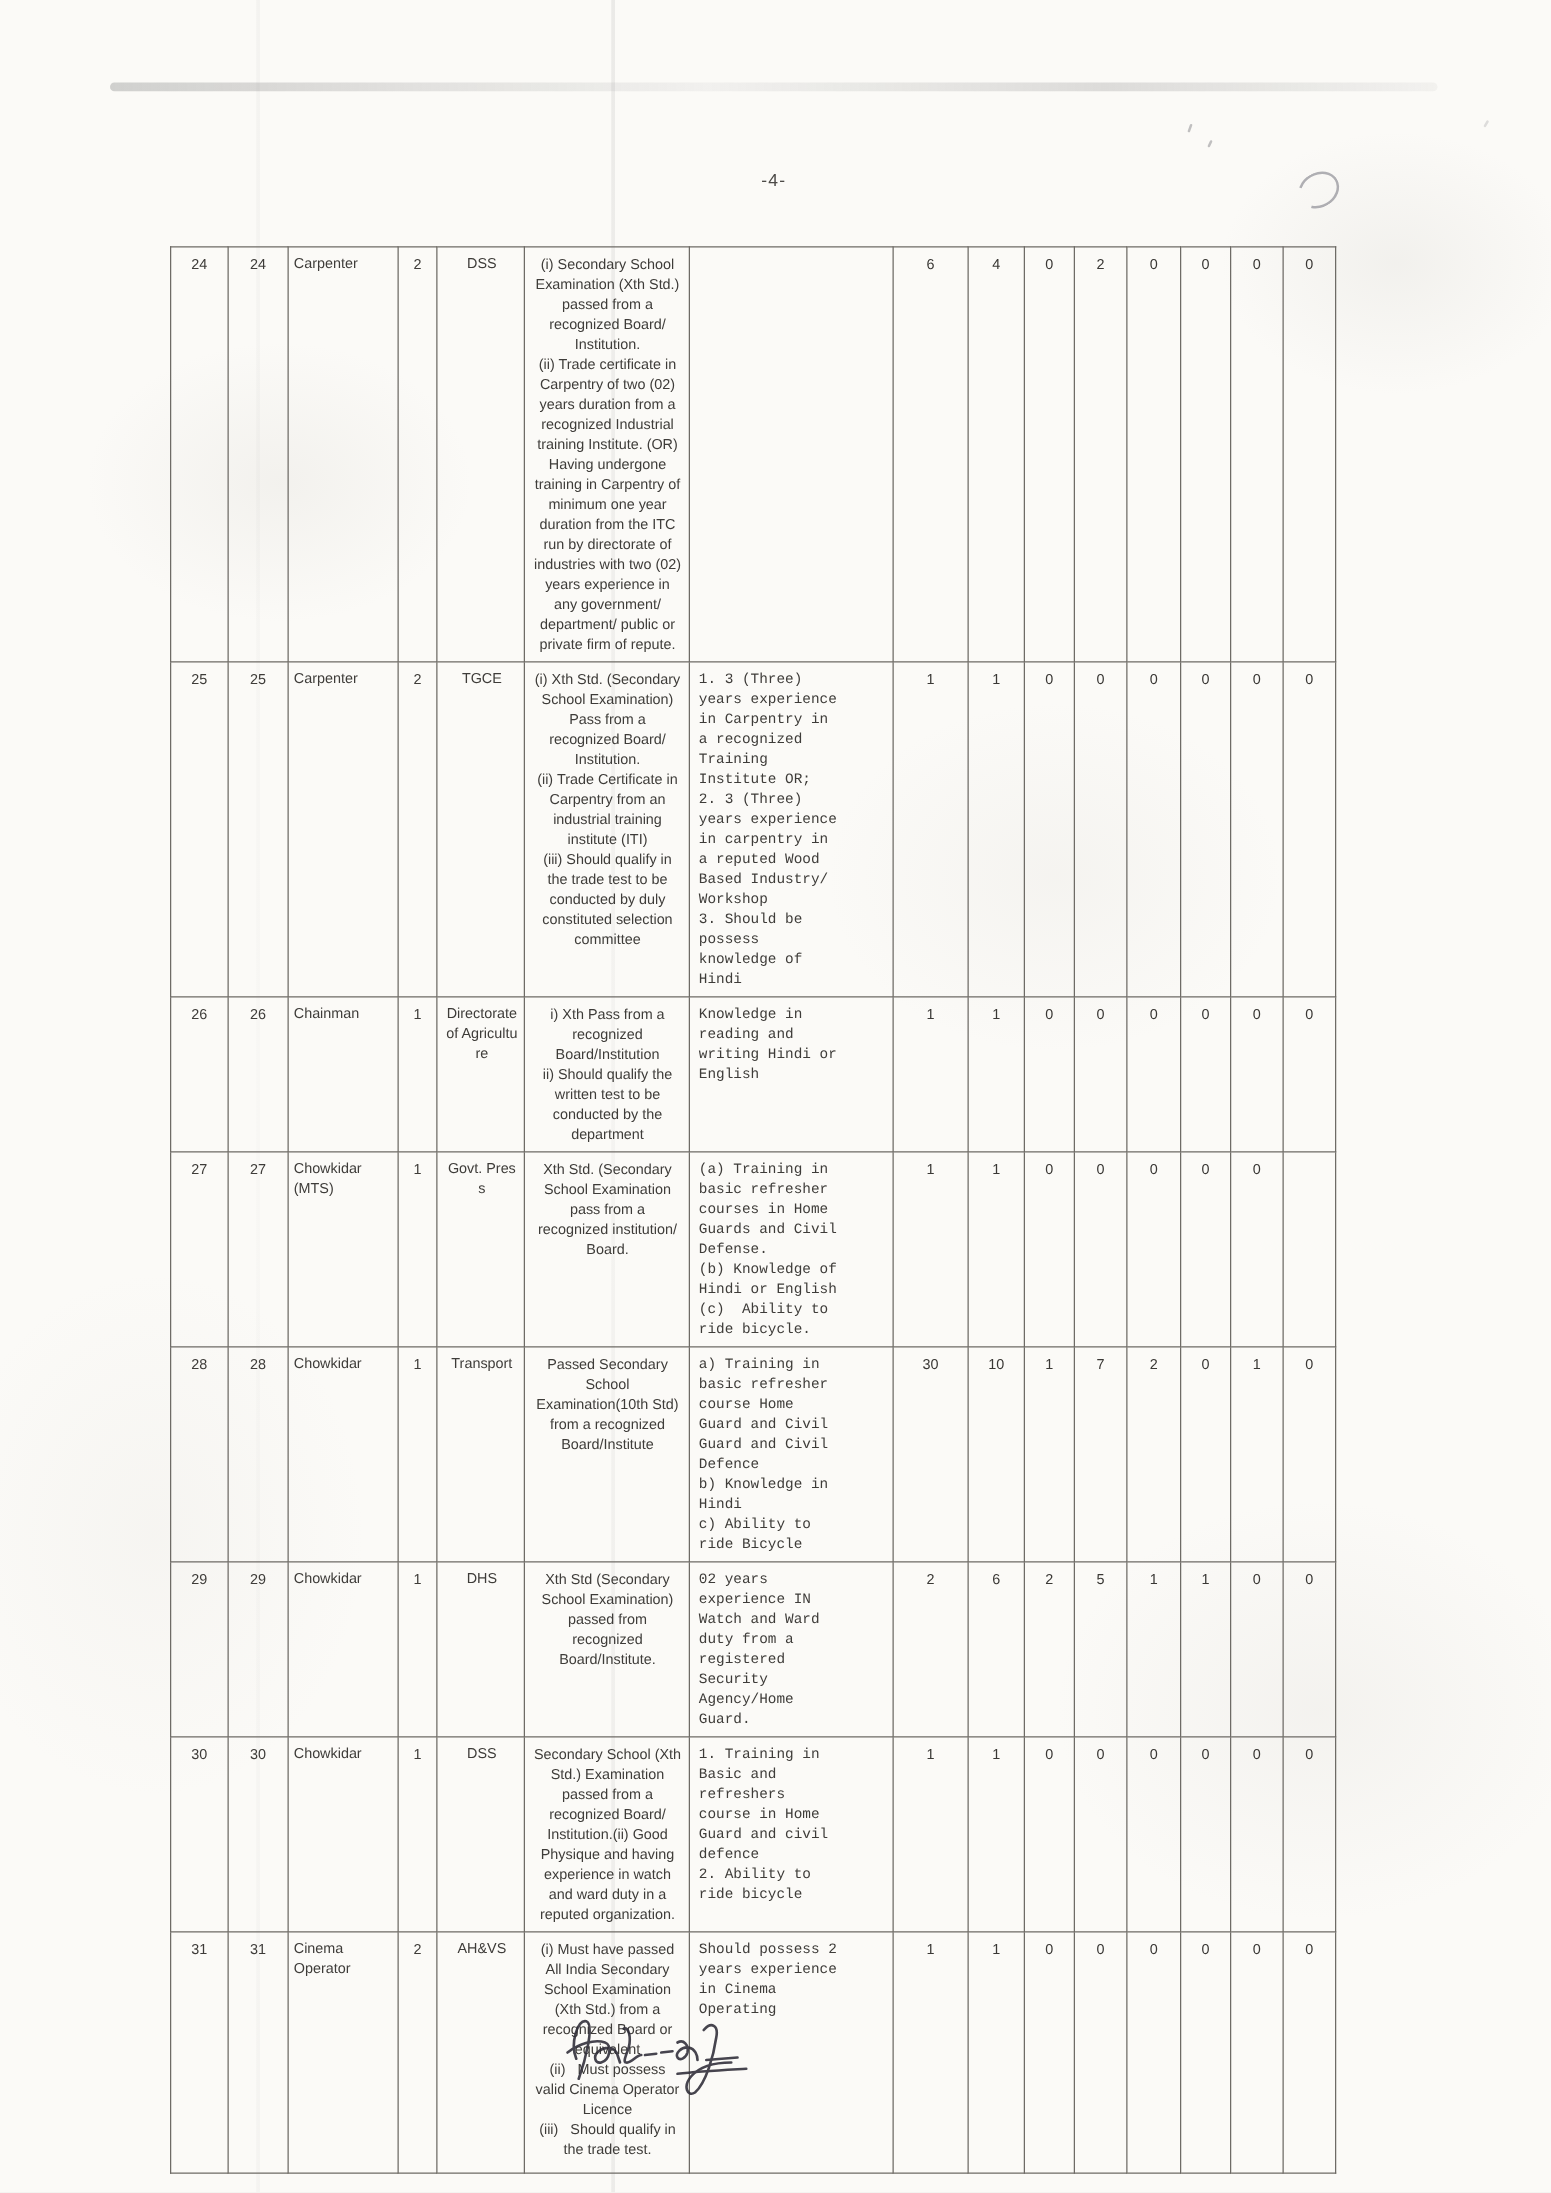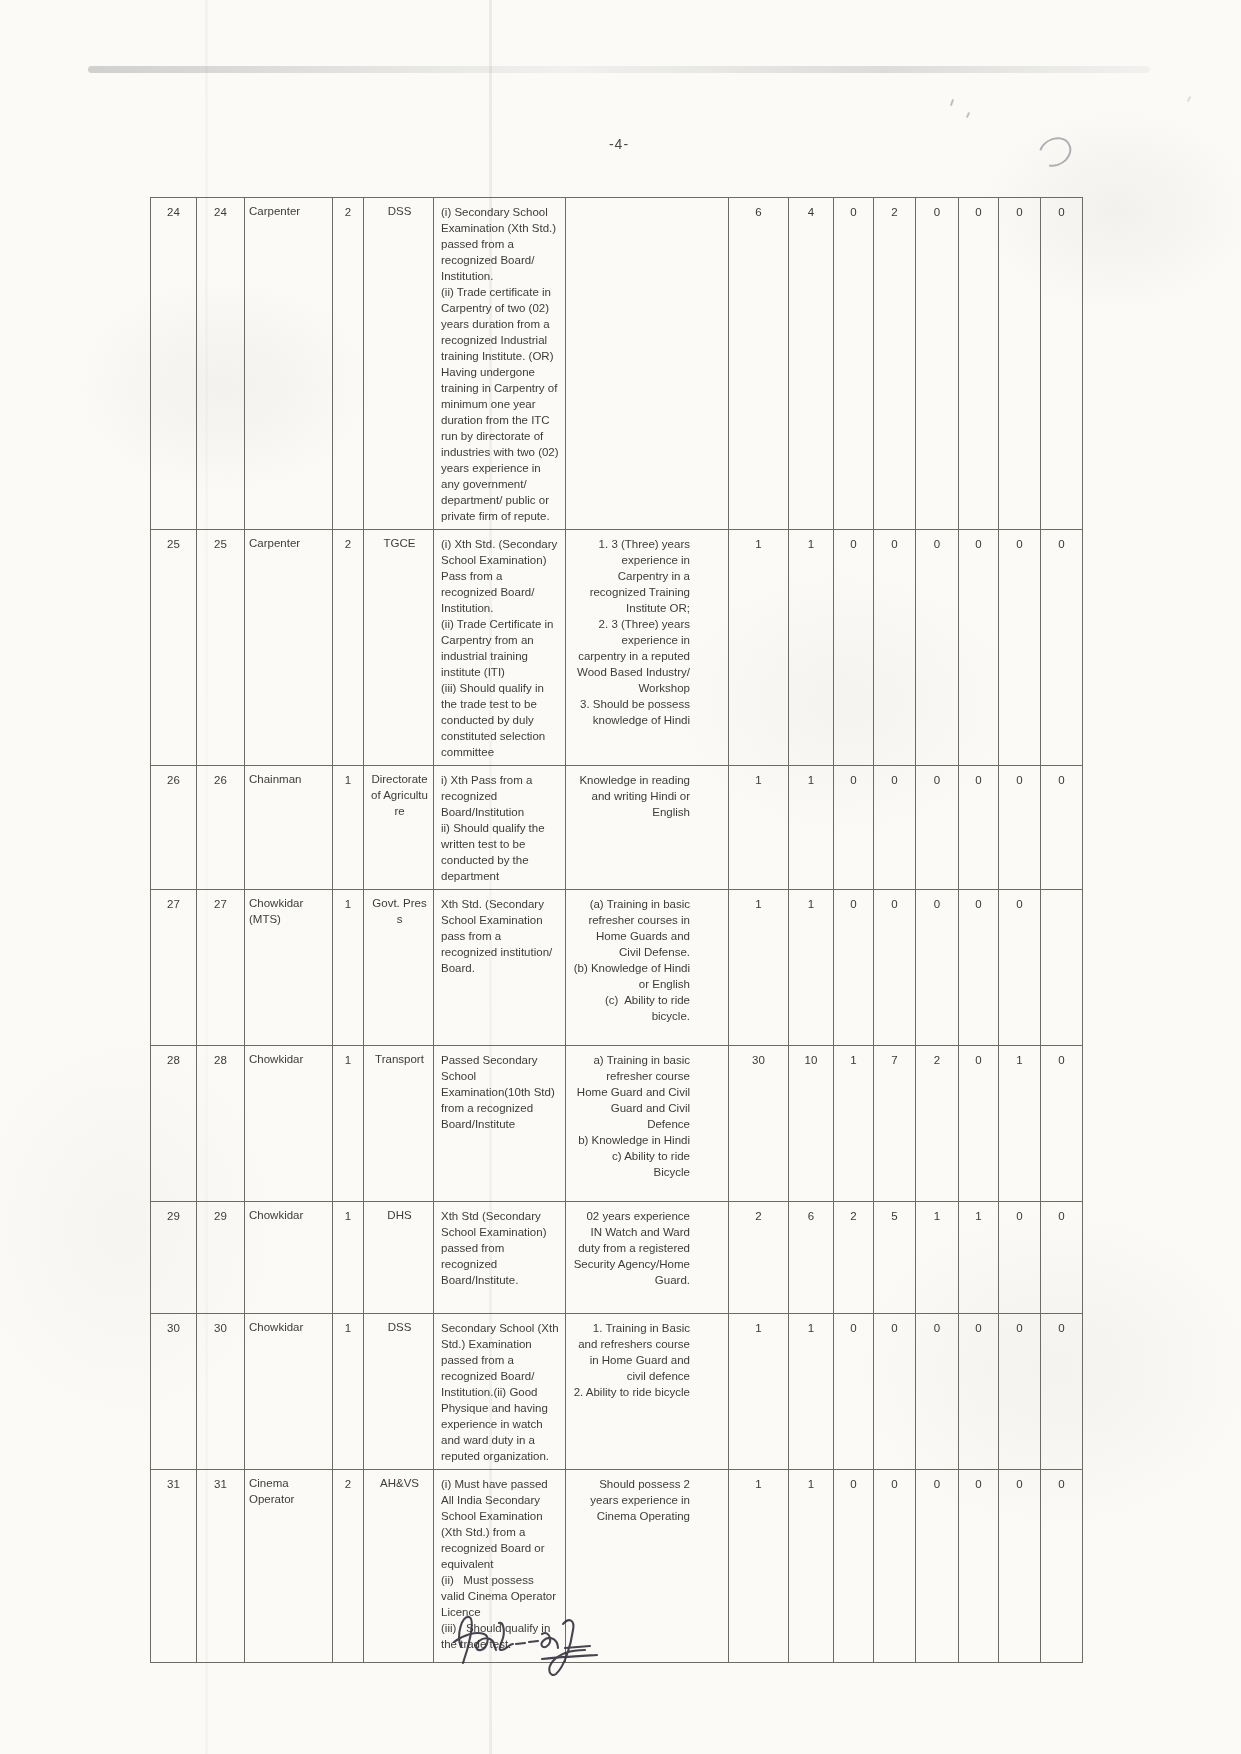--- a/index.html
+++ b/index.html
@@ -31,34 +31,34 @@
     position:absolute;left:1038px;top:138px;width:30px;height:24px;
     border:2px solid rgba(115,115,125,.55);border-radius:50%;
     border-left-color:transparent;transform:rotate(-30deg);
   }
   .tick-mark{position:absolute;background:rgba(120,120,125,.45);border-radius:1px;}
   .page-number{
     position:absolute;left:584px;top:136px;width:70px;text-align:center;
     font-size:14px;color:#4c4a47;letter-spacing:1px;
   }
   table.doc-table{
-    position:absolute;left:150px;top:197px;width:932px;
+    position:absolute;left:136px;top:197px;width:932px;
     border-collapse:collapse;table-layout:fixed;
     font-size:11.5px;line-height:16px;color:#3e3c39;
   }
   .doc-table td{
     border:1px solid #6e6b66;vertical-align:top;
     padding:5px 4px;overflow:hidden;
   }
   .doc-table td.c-sno{text-align:center;padding-top:6px;}
   .doc-table td.c-post{text-align:left;padding-left:4px;padding-right:6px;}
   .doc-table td.c-count{text-align:center;padding-top:6px;}
   .doc-table td.c-dept{text-align:center;padding-left:6px;padding-right:4px;word-break:break-all;}
-  .doc-table td.c-qual{text-align:left;padding:6px 6px 5px 7px;white-space:pre-wrap;}
-  .doc-table td.c-exp{text-align:right;padding:6px 38px 21px 7px;white-space:pre-wrap;}
+  .doc-table td.c-qual{text-align:center;padding:6px 6px 5px 7px;white-space:pre-wrap;}
+  .doc-table td.c-exp{text-align:left;padding:6px 38px 5px 7px;white-space:pre-wrap;font-family:Liberation Mono, monospace;}
   .doc-table td.c-num{text-align:center;padding-top:6px;color:#3a3835;}
   .signature{position:absolute;left:445px;top:1603px;width:176px;height:78px;}
 </style>
 </head>
 <body>
 
 <div class="page">
 
   <div class="scan-band"></div>
   <div class="fold-line" style="left:489px;"></div>

